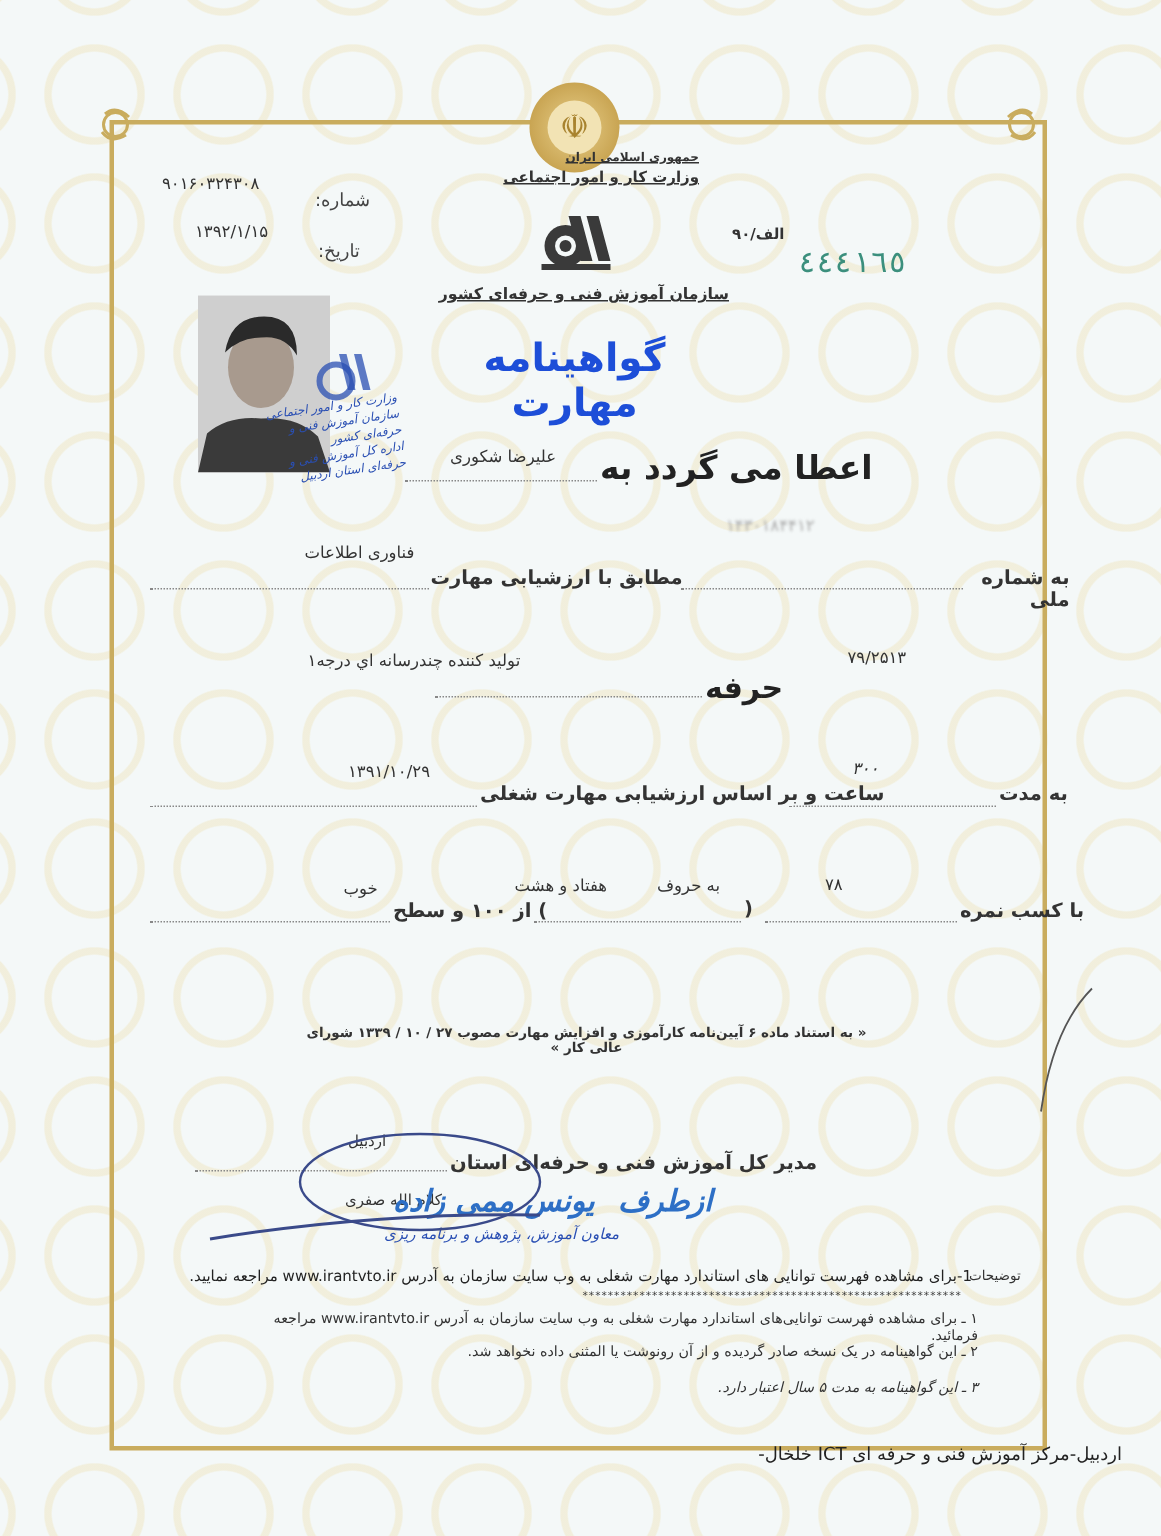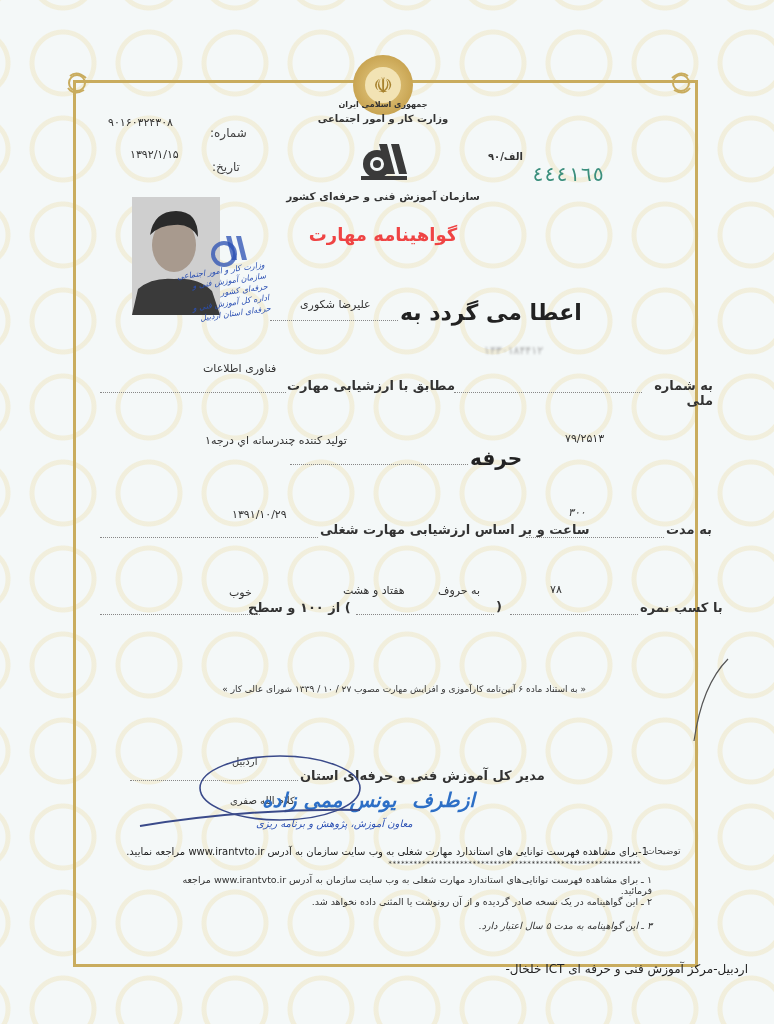--- a/index.html
+++ b/index.html
@@ -32,25 +32,25 @@
   .emblem {
     left:353px; top:55px; width:60px; height:60px; border-radius:50%;
     background:radial-gradient(circle,#e8cf8a 0%,#c9a553 70%,#b8923e 100%);
     display:flex; align-items:center; justify-content:center;
   }
   .emblem-inner {
     width:36px; height:36px; border-radius:50%; background:#f2e3b4;
     display:flex; align-items:center; justify-content:center;
     color:#a8832f; font-size:22px; font-weight:bold;
   }
-  .small-head { font-size:9px; font-weight:bold; color:#333; text-align:center; }
+  .small-head { font-size:9px; font-weight:bold; color:#333; text-align:right;text-decoration:underline; }
   .org-logo {
     left:357px; top:140px; width:52px; height:42px;
   }
-  .title-big { font-size:18px; font-weight:bold; color:#ef4444; }
+  .title-big { font-size:26px; font-weight:bold; color:#1d4ed8; }
   .label { font-size:13px; font-weight:bold; color:#333; }
   .value { font-size:11px; color:#333; }
   .dots { border-bottom:1px dotted #888; height:0; }
   .photo {
     left:132px; top:197px; width:88px; height:118px;
     background:linear-gradient(180deg,#d9d9d9 0%,#bdbdbd 100%);
     overflow:hidden;
   }
   .stamp-blue { color:#2a4fb3; font-style:italic; }
   .serial { color:#3b8f7d; font-size:20px; letter-spacing:2px; font-family:"DejaVu Sans Mono", monospace; }
@@ -134,26 +134,26 @@
 <div class="abs label rtl" style="left:666px; top:522px;">به مدت</div>
 <div class="abs dots" style="left:100px; top:537px; width:218px;"></div>
 <div class="abs dots" style="left:526px; top:537px; width:138px;"></div>
 
 <div class="abs value" style="left:550px; top:583px;">۷۸</div>
 <div class="abs value rtl" style="left:438px; top:584px;">به حروف</div>
 <div class="abs value rtl" style="left:343px; top:584px;">هفتاد و هشت</div>
 <div class="abs value rtl" style="left:229px; top:586px;">خوب</div>
 <div class="abs label rtl" style="left:640px; top:600px;">با کسب نمره</div>
 <div class="abs label rtl" style="left:496px; top:599px;">(</div>
-<div class="abs label rtl" style="left:248px; top:600px;">) از ۱۰۰ و سطح</div>
+<div class="abs label rtl" style="left:262px; top:600px;">) از ۱۰۰ و سطح</div>
 <div class="abs dots" style="left:100px; top:614px; width:160px;"></div>
 <div class="abs dots" style="left:356px; top:614px; width:138px;"></div>
 <div class="abs dots" style="left:510px; top:614px; width:128px;"></div>
 
-<div class="abs rtl" style="left:196px; top:684px; width:390px; font-size:9px; font-weight:normal; text-align:right; color:#333;">« به استناد ماده ۶ آیین‌نامه کارآموزی و افزایش مهارت مصوب ۲۷ / ۱۰ / ۱۳۳۹ شورای عالی کار »</div>
+<div class="abs rtl" style="left:196px; top:684px; width:390px; font-size:9px; font-weight:bold; text-align:center; color:#333;">« به استناد ماده ۶ آیین‌نامه کارآموزی و افزایش مهارت مصوب ۲۷ / ۱۰ / ۱۳۳۹ شورای عالی کار »</div>
 
 <div class="abs stamp-blue rtl" style="left:232px; top:756px; font-size:10px; font-style:normal; color:#333;">اردبیل</div>
 <div class="abs label rtl" style="left:300px; top:768px;">مدیر کل آموزش فنی و حرفه‌ای استان</div>
 <div class="abs dots" style="left:130px; top:780px; width:168px;"></div>
 <div class="abs value rtl" style="left:230px; top:795px; font-size:10px;">کلام الله صفری</div>
 <div class="abs stamp-blue rtl" style="left:262px; top:788px; font-size:20px; font-weight:bold; color:#2d6fc6;">یونس ممی زاده</div>
 <div class="abs stamp-blue rtl" style="left:412px; top:788px; font-size:20px; font-weight:bold; color:#2d6fc6;">ازطرف</div>
 <div class="abs stamp-blue rtl" style="left:256px; top:818px; font-size:10px;font-style:italic;">معاون آموزش، پژوهش و برنامه ریزی</div>
 <svg class="abs" style="left:130px; top:748px;" width="300" height="84" viewBox="0 0 300 84">
   <ellipse cx="150" cy="40" rx="80" ry="32" fill="none" stroke="#3a4a8a" stroke-width="1.6"></ellipse>

